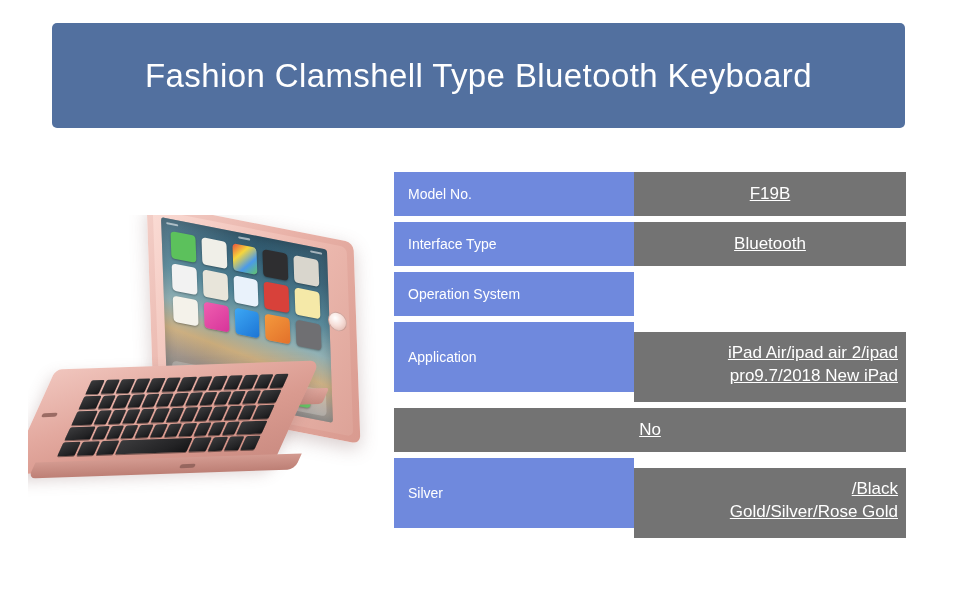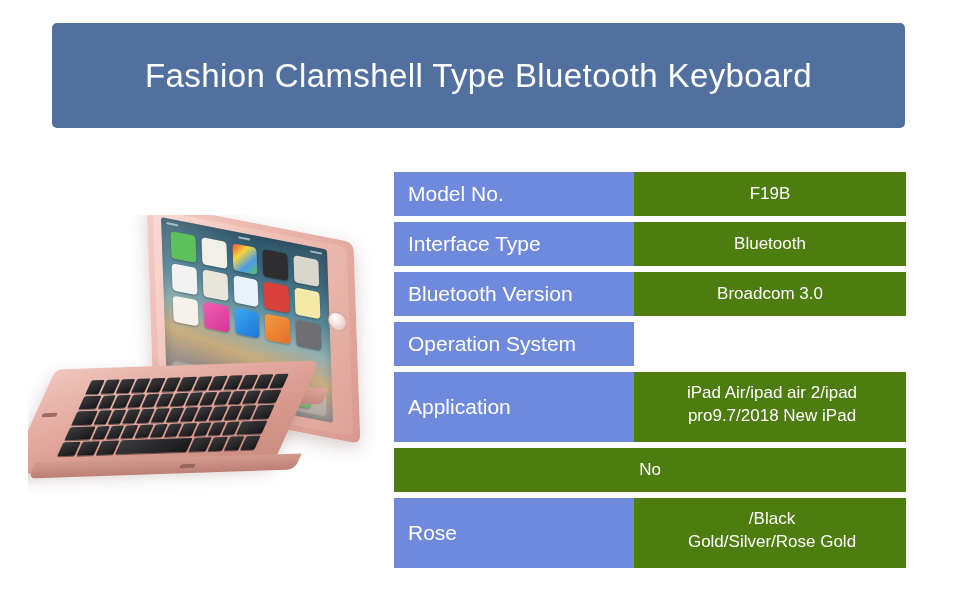--- a/index.html
+++ b/index.html
@@ -253,50 +253,52 @@
     width: 512px;
   }
   .spec-row {
     display: flex;
     margin-bottom: 6px;
   }
   .spec-label {
     width: 240px;
     background: #6f89dd;
     color: #ffffff;
-    font-size: 21px;
+    font-size: 14px;
     display: flex;
     align-items: center;
     padding-left: 14px;
     box-sizing: border-box;
   }
   .spec-value {
     flex: 1;
-    background: #4d7c0f;
+    background: #737373;
     color: #ffffff;
     font-size: 17px;
     display: flex;
     align-items: center;
     justify-content: center;
     text-align: center;
     padding: 0 8px;
     box-sizing: border-box;
+    text-decoration: underline;
   }
   .spec-row.h-normal .spec-label,
   .spec-row.h-normal .spec-value { height: 44px; }
   .spec-row.h-tall .spec-label,
   .spec-row.h-tall .spec-value { height: 70px; }
 
   .spec-row.align-left .spec-value {
     justify-content: flex-start;
-    text-align: center;
+    text-align: right;
     padding-left: 12px;
     line-height: 1.35;
     display: block;
     padding-top: 10px;
+    margin-top: 10px;
   }
   .spec-row.align-left .spec-value .vline { display: block; }
 </style>
 </head>
 <body>
 
 <div class="canvas">
 
   <div class="banner">
     <div class="banner-title">Fashion Clamshell Type Bluetooth Keyboard</div>
@@ -436,43 +438,39 @@
     <div class="spec-row h-normal">
       <div class="spec-label">Model No.</div>
       <div class="spec-value">F19B</div>
     </div>
 
     <div class="spec-row h-normal">
       <div class="spec-label">Interface Type</div>
       <div class="spec-value">Bluetooth</div>
     </div>
 
-    <div class="spec-row h-normal">
-      <div class="spec-label">Bluetooth Version</div>
-      <div class="spec-value">Broadcom 3.0</div>
-    </div>
 
     <div class="spec-row h-normal">
       <div class="spec-label">Operation System</div>
     </div>
 
     <div class="spec-row h-tall align-left">
       <div class="spec-label">Application</div>
       <div class="spec-value">
         <span class="vline">iPad Air/ipad air 2/ipad</span>
         <span class="vline">pro9.7/2018 New iPad</span>
       </div>
     </div>
 
     <div class="spec-row h-normal">
       <div class="spec-value">No</div>
     </div>
 
     <div class="spec-row h-tall align-left">
-      <div class="spec-label">Rose</div>
+      <div class="spec-label">Silver</div>
       <div class="spec-value">
         <span class="vline">/Black</span>
         <span class="vline">Gold/Silver/Rose Gold</span>
       </div>
     </div>
 
   </div>
 
 </div>
 

